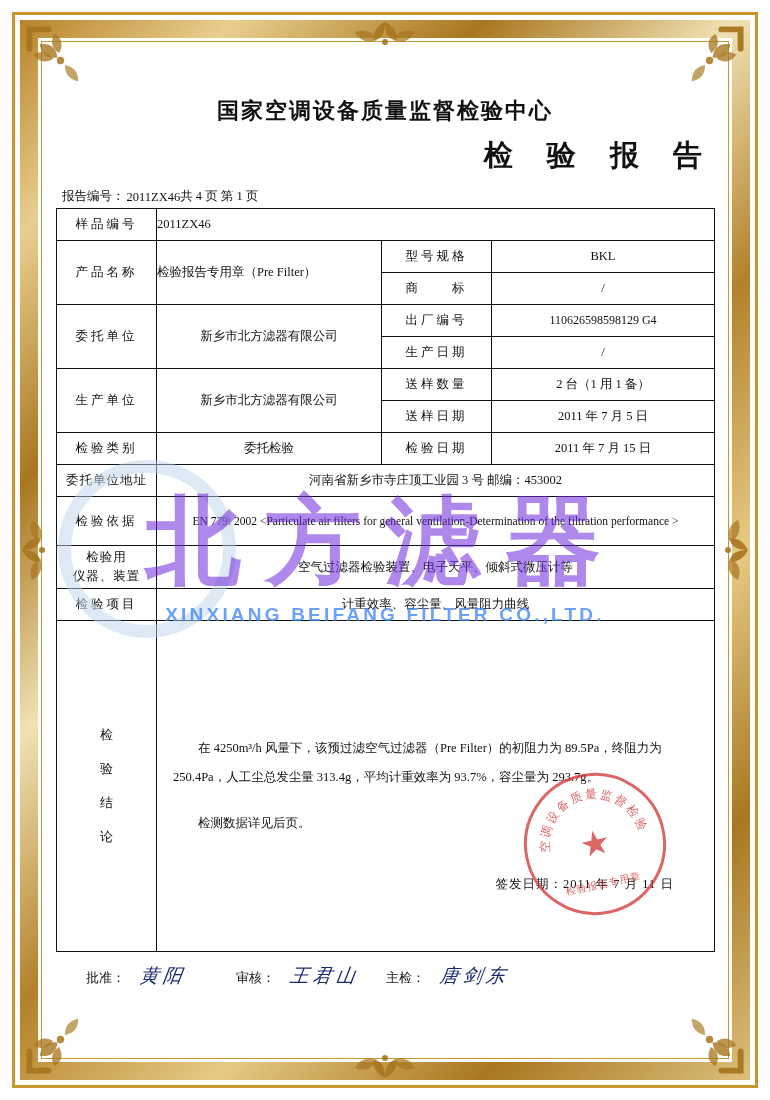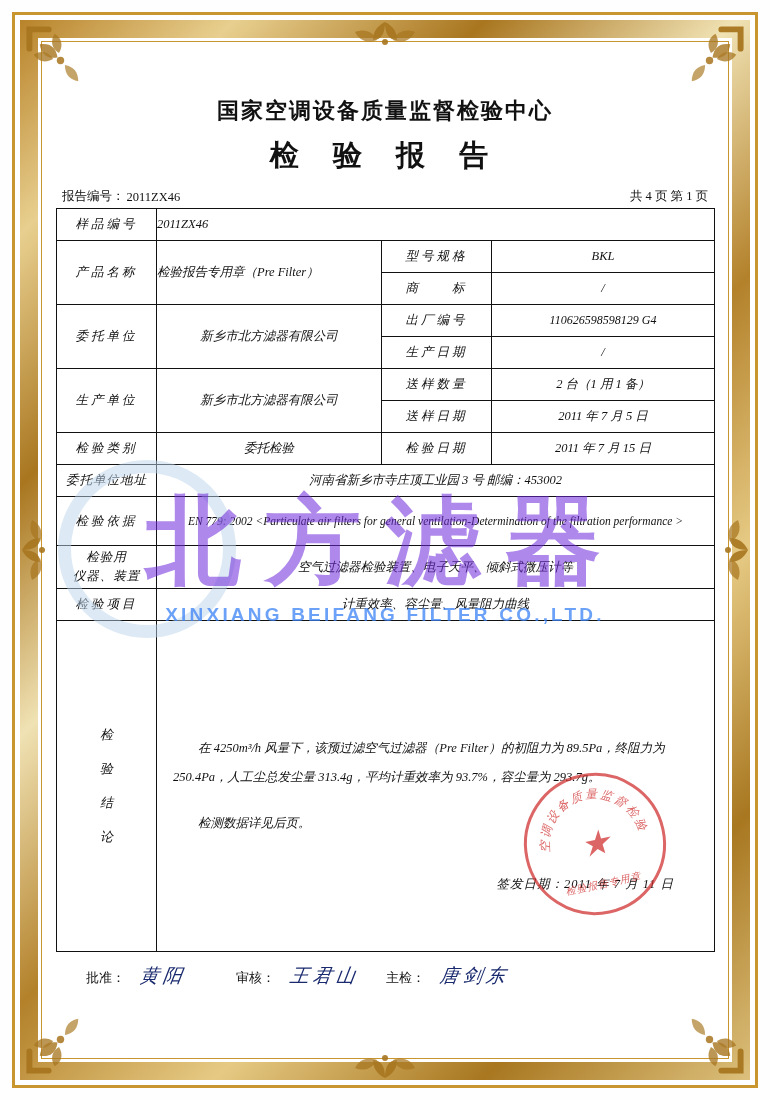--- a/index.html
+++ b/index.html
@@ -75,45 +75,43 @@
 
   .org-title {
     text-align: center;
     font-size: 22px;
     font-weight: bold;
     letter-spacing: 2px;
     margin-top: 36px;
     font-family: "DejaVu Serif", serif;
   }
   .doc-title {
-    text-align: center;
+    text-align: right;
     font-size: 29px;
     font-weight: bold;
     letter-spacing: 12px;
     margin-top: 10px;
     font-family: "DejaVu Serif", serif;
   }
 
   .meta-row {
     display: flex;
-    justify-content: space-between;
     align-items: flex-end;
     margin-top: 12px;
     font-size: 12.5px;
     padding: 0 6px 3px 6px;
   }
   .meta-left { display: flex; align-items: flex-end; gap: 2px; }
   .meta-left .val { border-bottom: 0; }
 
   table.report {
     width: 100%;
     border-collapse: collapse;
     table-layout: fixed;
     font-size: 12.5px;
-    font-style: italic;
   }
   table.report td {
     border: 1px solid #111;
     padding: 0;
     height: 31px;
     vertical-align: middle;
   }
   .lbl {
     text-align: center;
     letter-spacing: 3px;

